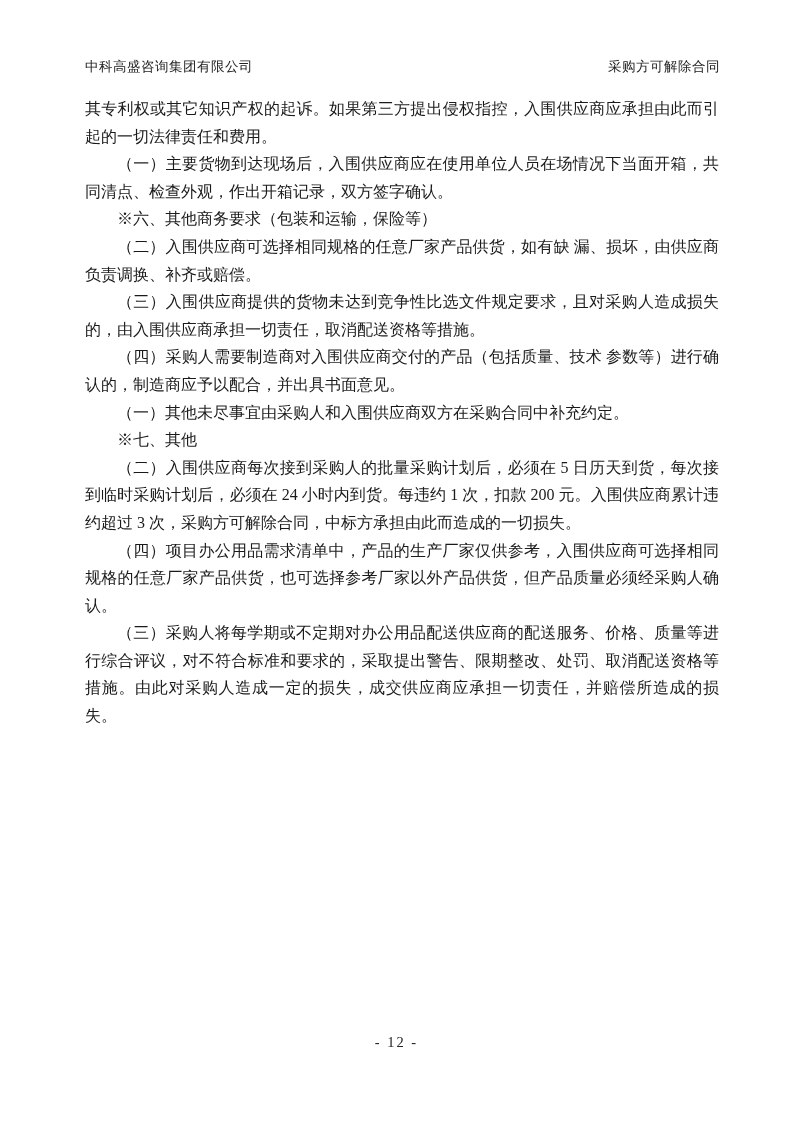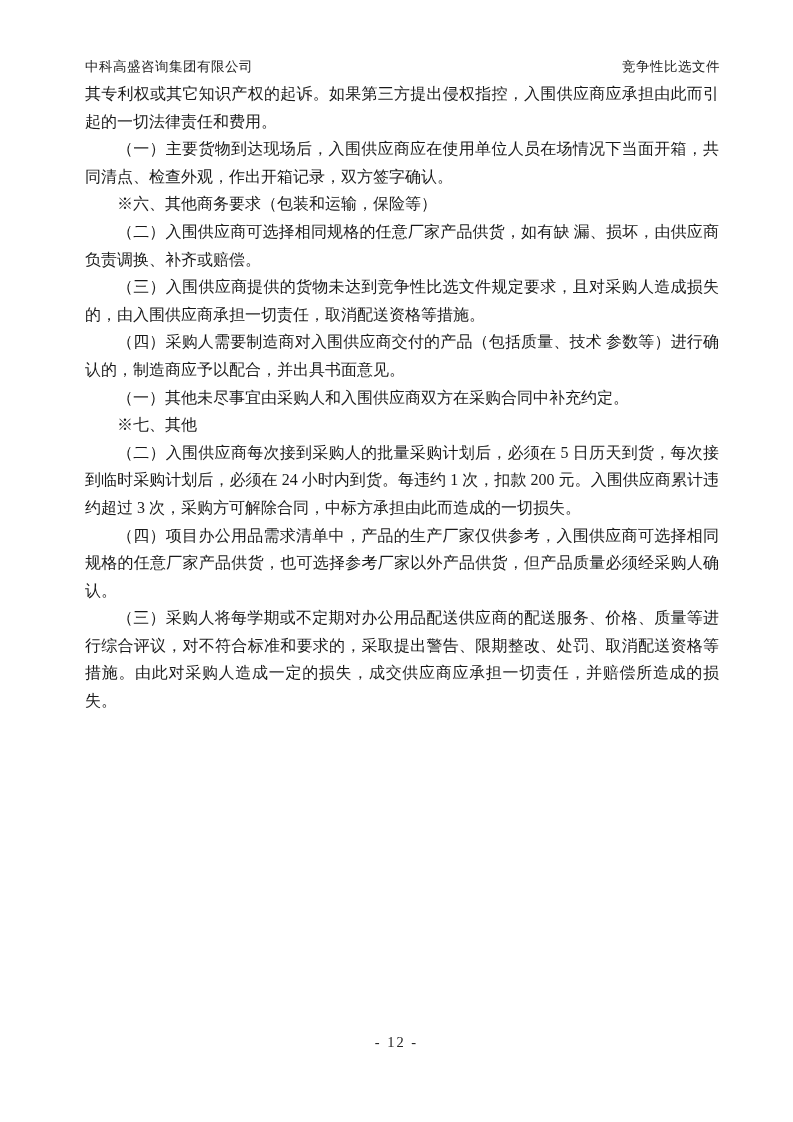--- a/index.html
+++ b/index.html
@@ -20,21 +20,21 @@
     width: 635px;
     display: flex;
     justify-content: space-between;
     align-items: center;
     font-size: 13.5px;
     letter-spacing: 0.5px;
     color: #222;
   }
   .content {
     position: absolute;
-    top: 80px;
+    top: 95px;
     left: 85px;
     width: 634px;
     font-size: 16px;
     line-height: 27.6px;
     text-align: justify;
     color: #1a1a1a;
   }
   .content p {
     margin: 0;
     padding: 0;
@@ -54,21 +54,21 @@
     letter-spacing: 2px;
   }
 </style>
 </head>
 <body>
 
 <div class="page">
 
   <div class="header">
     <span>中科高盛咨询集团有限公司</span>
-    <span>竞争性比选文件</span>
+    <span>采购方可解除合同</span>
   </div>
 
   <div class="content">
     <p class="no-indent">其专利权或其它知识产权的起诉。如果第三方提出侵权指控，入围供应商应承担由此而引起的一切法律责任和费用。</p>
     <p>（一）主要货物到达现场后，入围供应商应在使用单位人员在场情况下当面开箱，共同清点、检查外观，作出开箱记录，双方签字确认。</p>
     <p>※六、其他商务要求（包装和运输，保险等）</p>
     <p>（二）入围供应商可选择相同规格的任意厂家产品供货，如有缺 漏、损坏，由供应商负责调换、补齐或赔偿。</p>
     <p>（三）入围供应商提供的货物未达到竞争性比选文件规定要求，且对采购人造成损失的，由入围供应商承担一切责任，取消配送资格等措施。</p>
     <p>（四）采购人需要制造商对入围供应商交付的产品（包括质量、技术 参数等）进行确认的，制造商应予以配合，并出具书面意见。</p>
     <p>（一）其他未尽事宜由采购人和入围供应商双方在采购合同中补充约定。</p>

